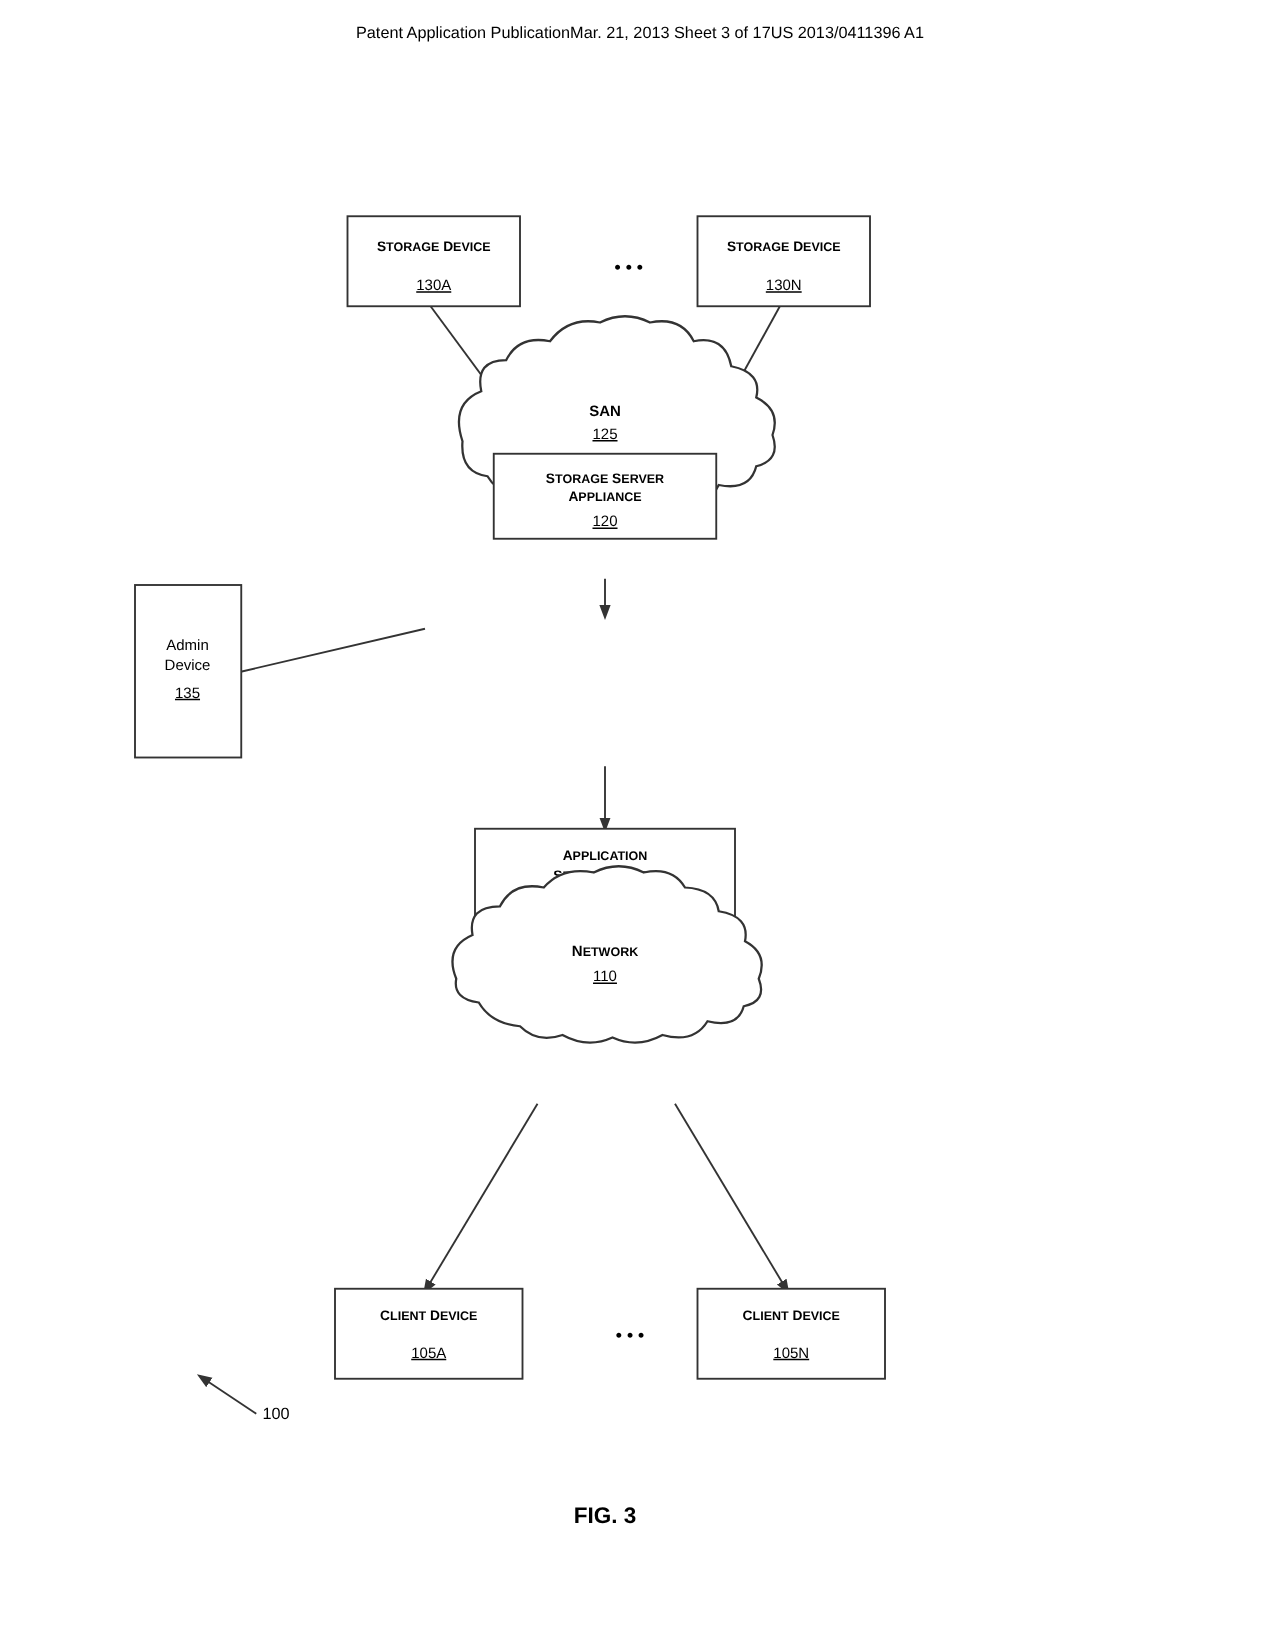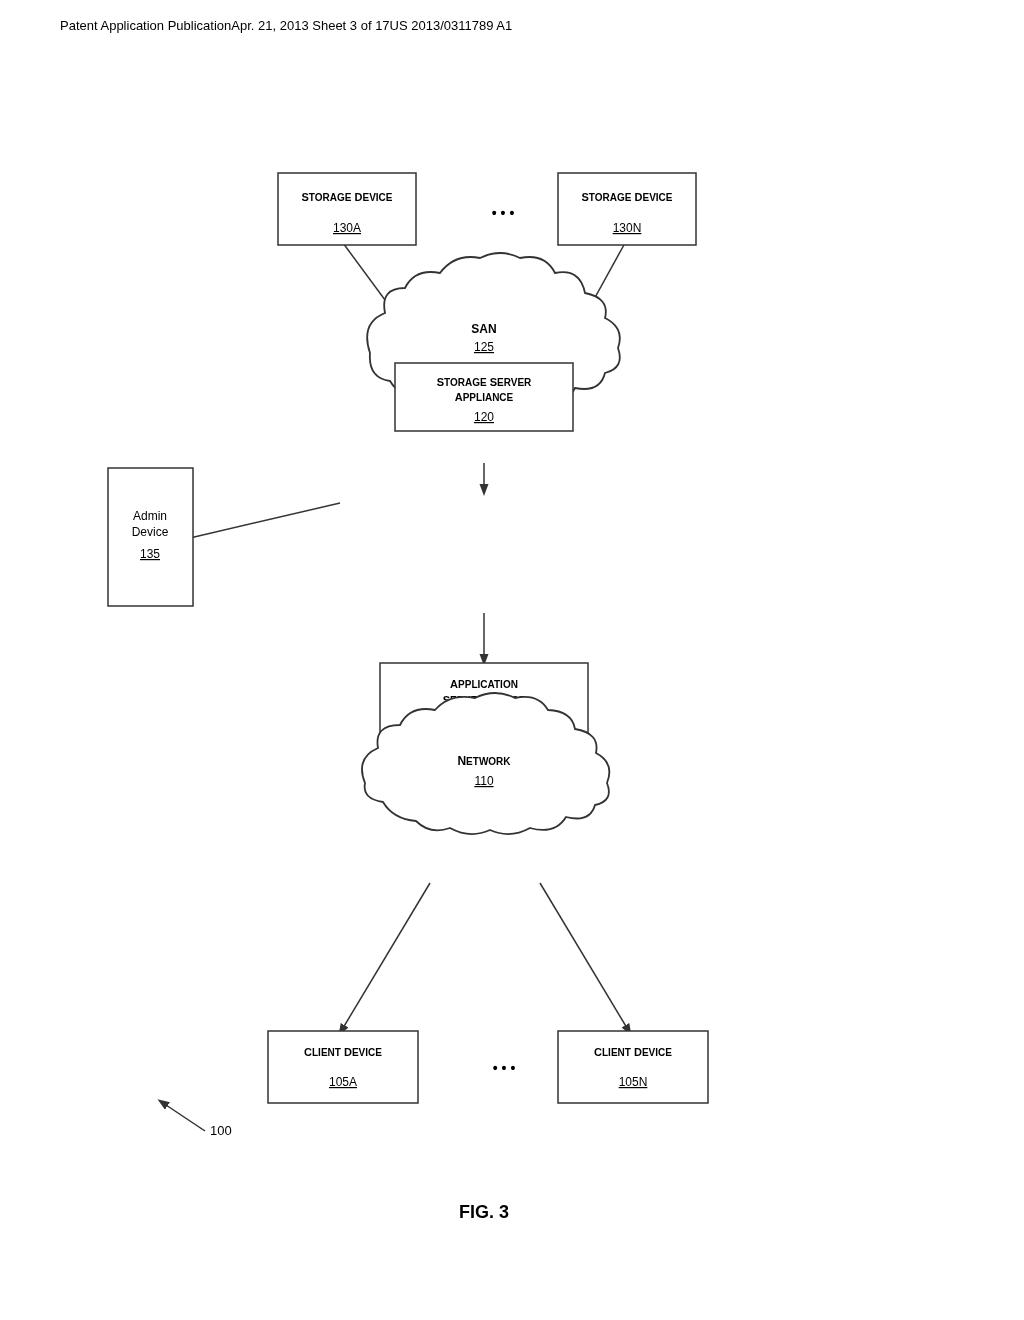--- a/index.html
+++ b/index.html
@@ -7,42 +7,42 @@
       background: #fff;
       font-family: 'Times New Roman', Times, serif;
       width: 1024px;
       height: 1320px;
       position: relative;
       overflow: hidden;
     }
 
     .page-header {
       display: flex;
-      justify-content: flex-start;
+      justify-content: center;
       align-items: center;
       padding: 18px 60px 10px 60px;
       font-size: 13px;
       font-family: Arial, sans-serif;
       border-bottom: none;
     }
 
     .diagram-area {
       position: relative;
       width: 100%;
       height: 1200px;
       padding-left: 45px;
     }
   </style>
 </head>
 <body>
 
 <div class="page-header">
   <span>Patent Application Publication</span>
-  <span>Apr. 21, 2013  Sheet 3 of 17</span>
-  <span>US 2013/0311789 A1</span>
+  <span>Mar. 21, 2013  Sheet 3 of 17</span>
+  <span>US 2013/0411396 A1</span>
 </div>
 
 <div class="diagram-area">
   <svg width="1024" height="1220" style="position:absolute;top:0;left:0;">
 
     <line x1="343" y1="200" x2="430" y2="318" stroke="#333" stroke-width="1.5" marker-end="url(#arrow)"></line>
 
     <line x1="625" y1="200" x2="560" y2="318" stroke="#333" stroke-width="1.5" marker-end="url(#arrow)"></line>
 
     <line x1="484" y1="420" x2="484" y2="450" stroke="#333" stroke-width="1.5" marker-end="url(#arrow)"></line>

